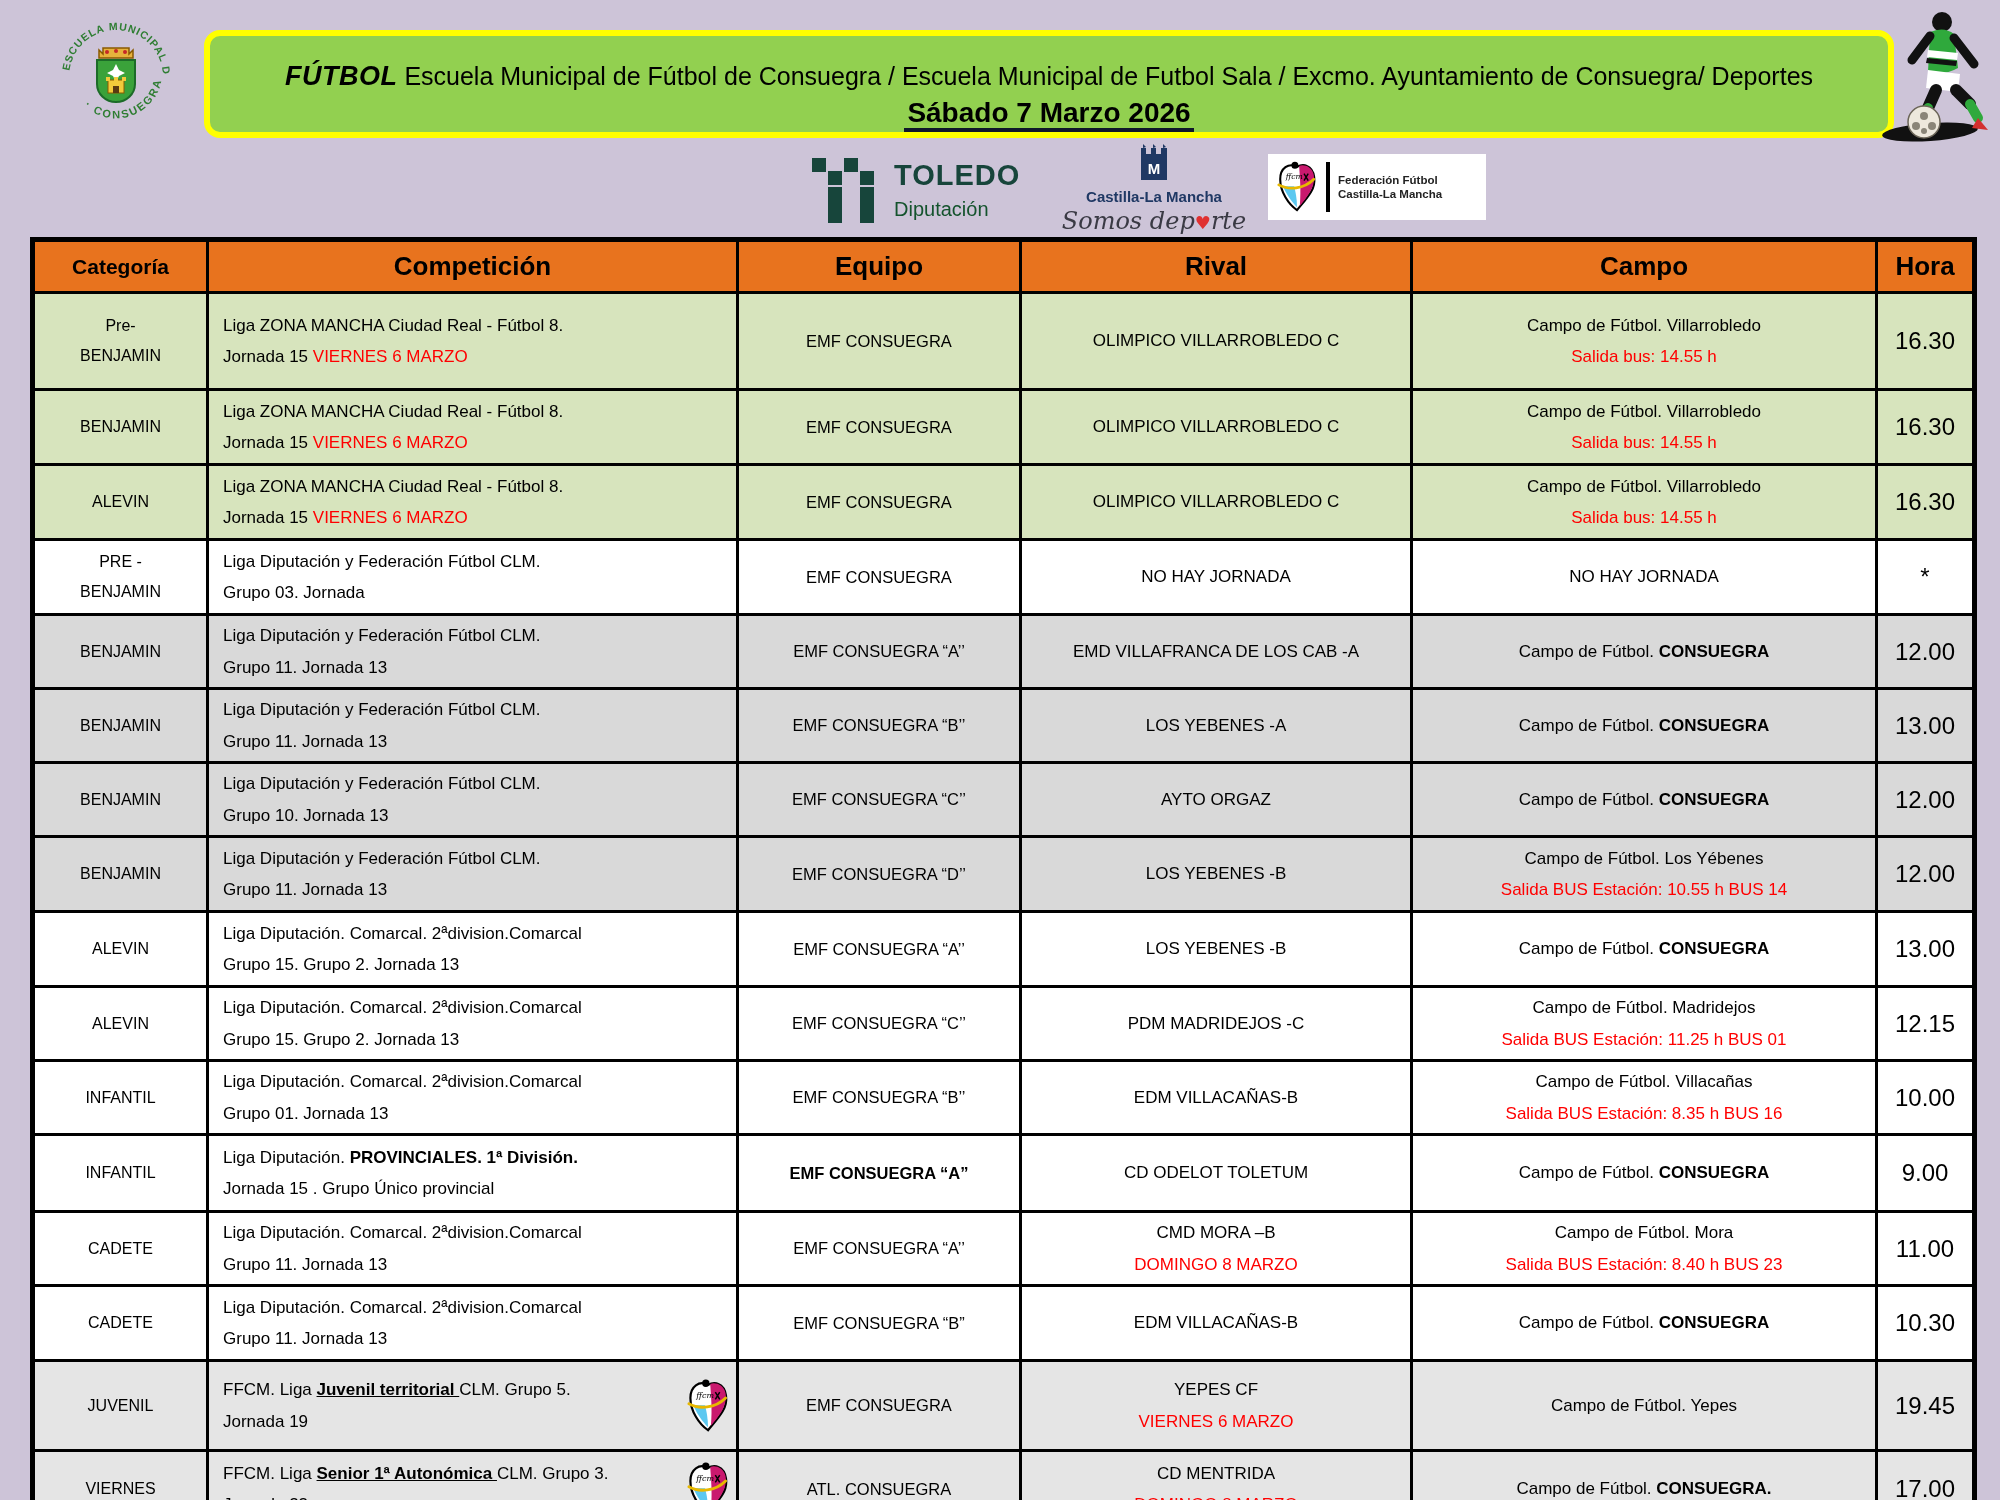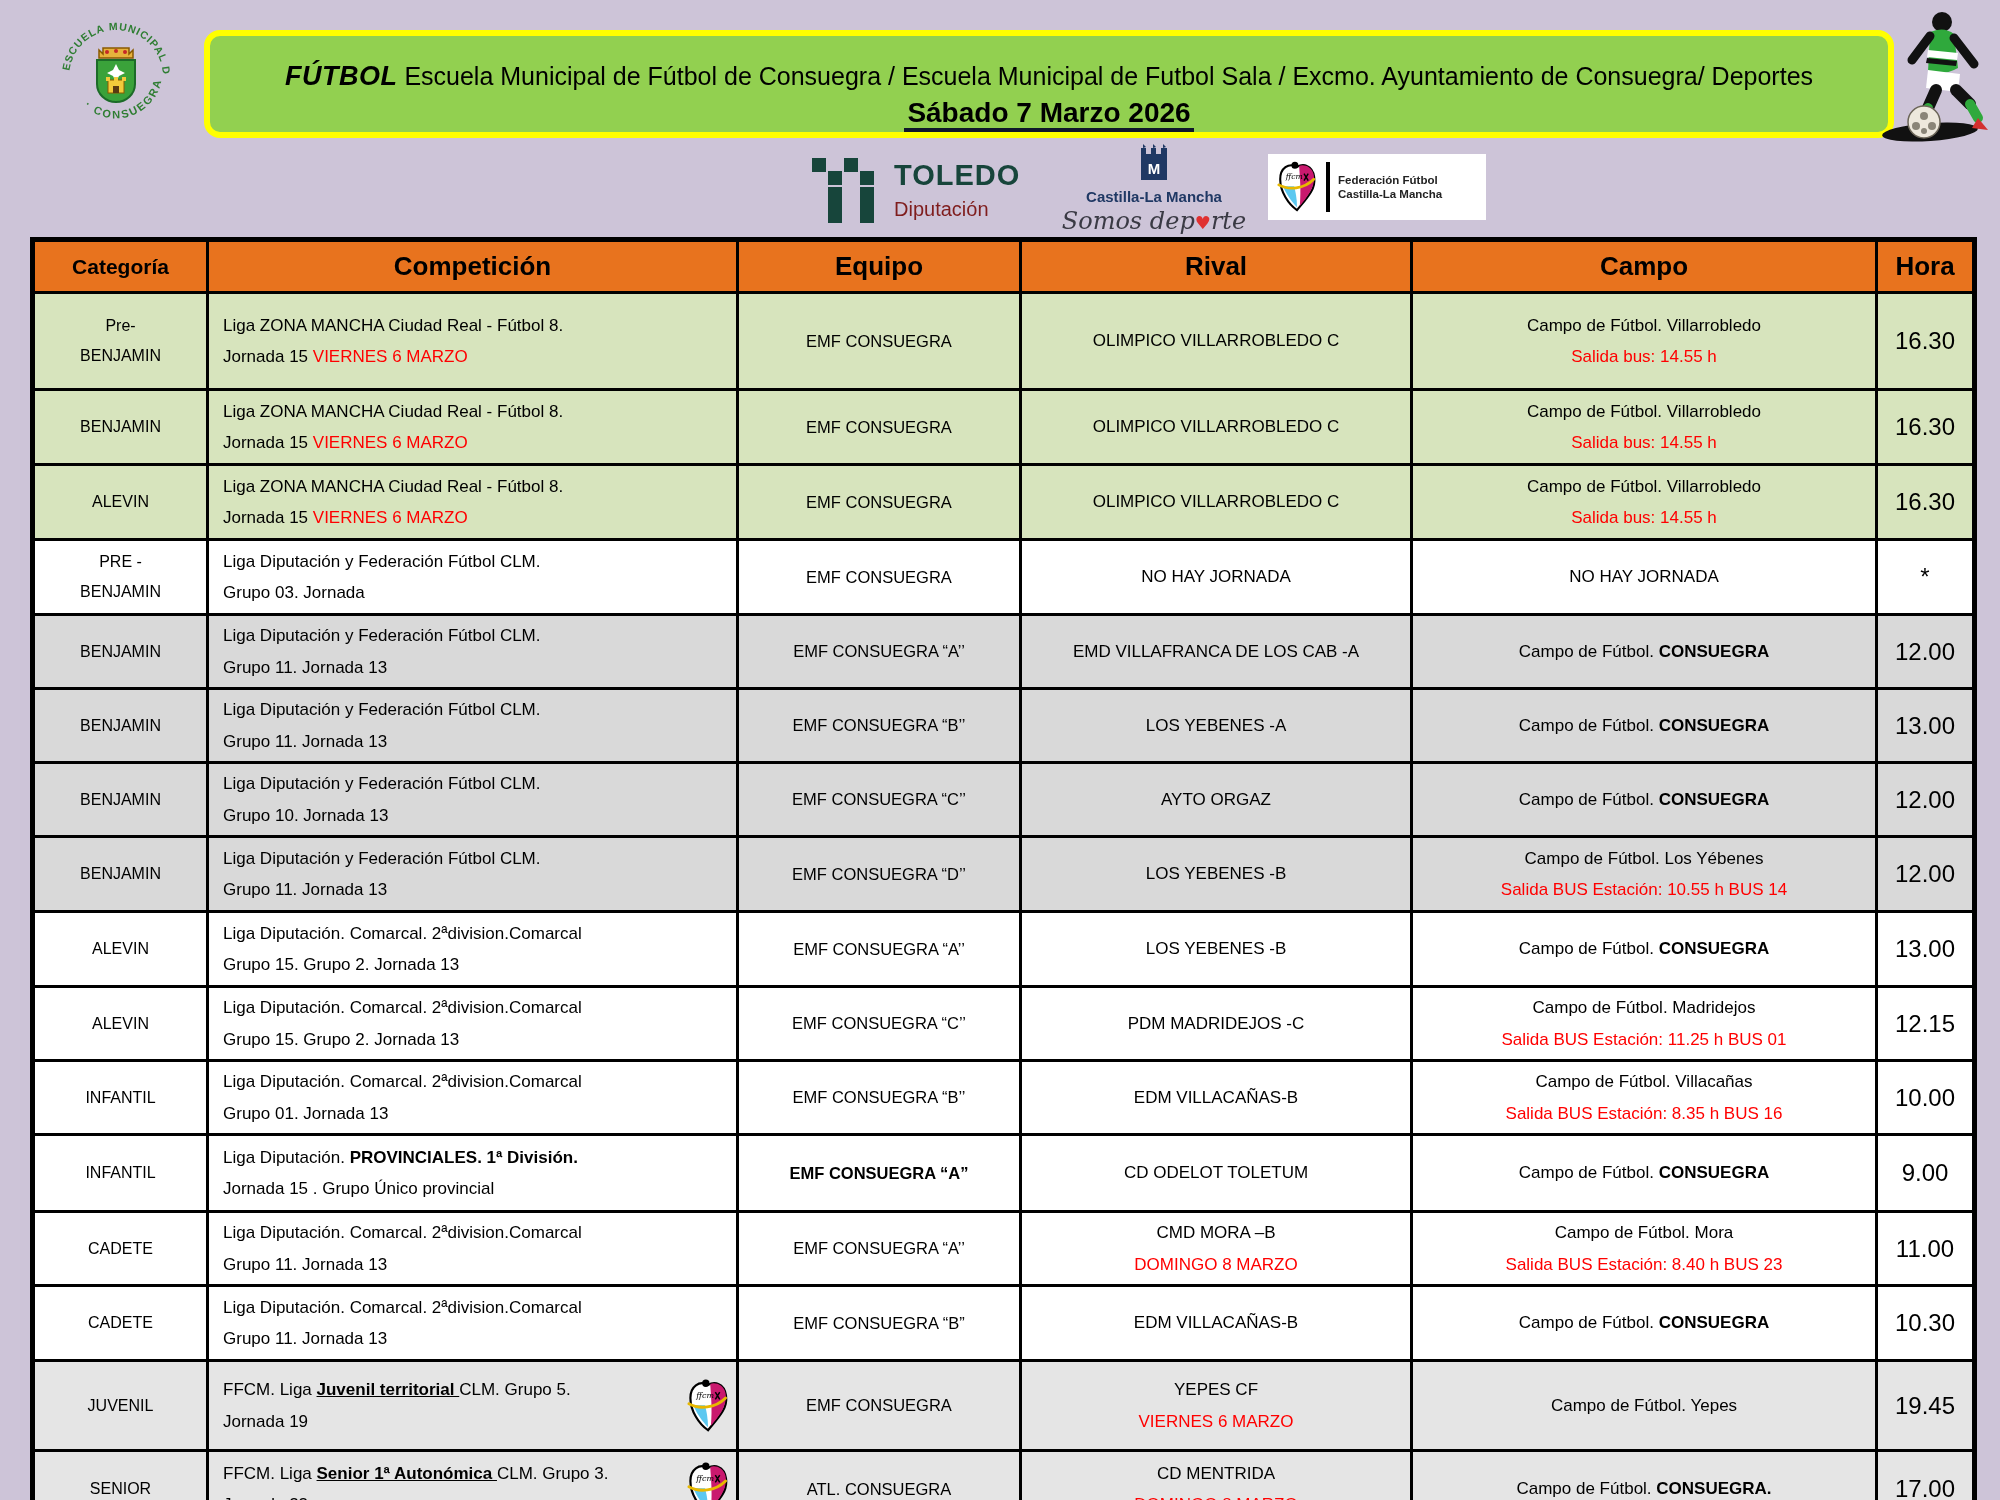--- a/index.html
+++ b/index.html
@@ -28,21 +28,21 @@
 
   
   .logo-ayto { position:absolute; left:528px; top:148px; display:flex; align-items:center; gap:9px; }
   .ayto-text div { color:#fff; font-weight:bold; line-height:1.02;
     text-shadow:2px 0 0 #000,-2px 0 0 #000,0 2px 0 #000,0 -2px 0 #000,2px 2px 0 #000,-2px -2px 0 #000,2px -2px 0 #000,-2px 2px 0 #000; }
   .ayto-l1 { font-size:20px; letter-spacing:.5px; }
   .ayto-l2 { font-size:36px; letter-spacing:.5px; }
 
   .logo-toledo { position:absolute; left:812px; top:158px; display:flex; align-items:center; gap:12px; }
   .tol-l1 { font-size:29px; font-weight:bold; color:#17453B; letter-spacing:1px; line-height:1; }
-  .tol-l2 { font-size:20px; color:#7f1d1d; margin-top:8px; }
+  .tol-l2 { font-size:20px; color:#14532d; margin-top:8px; }
 
   .logo-clm { position:absolute; left:1052px; top:144px; width:204px; text-align:center; }
   .clm-name { font-size:15px; font-weight:bold; color:#1F3864; margin-top:2px; }
   .clm-script { font-family:"DejaVu Serif", serif; font-style:italic; font-size:24px; color:#3a3a44;
     border-bottom:4px solid #0c4a6e; padding-bottom:2px; margin-top:2px; }
   .clm-script .heart { color:#E03131; font-style:normal; font-size:18px; }
 
   .logo-ffcm { position:absolute; left:1268px; top:154px; width:218px; height:66px; background:#fff;
     display:flex; align-items:center; gap:8px; padding:5px 8px; }
   .ffcm-divider { width:4px; height:50px; background:#000; }
@@ -551,21 +551,21 @@
           </td>
           <td class="col-campo">
             <div class="line"><span>Campo de Fútbol. Yepes</span></div>
           </td>
           <td class="col-hora">
             <div class="line"><span>19.45</span></div>
           </td>
         </tr>
         <tr class="bg-o" style="height: 78px;">
           <td class="col-category">
-            <div class="line"><span>SENIOR</span></div>
+            <div class="line"><span>VIERNES</span></div>
           </td>
           <td class="col-competition">
             <div class="line"><span>FFCM. Liga </span><span class="bu">Senior 1ª Autonómica </span><span>CLM.  Grupo 3.</span></div>
             <div class="line"><span>Jornada 23</span></div>
             <span class="row-badge">
               <svg viewBox="0 0 60 74" xmlns="http://www.w3.org/2000/svg" width="100%" height="100%" style="display: block;">
   <path d="M30 8 C18 2 6 10 6 26 C6 44 18 62 30 70 C38 60 44 54 50 44 C58 31 56 12 44 7 C38 4 34 6 30 8 Z" fill="#fff" stroke="#000" stroke-width="3"></path>
   <path d="M33 7 C40 4 52 8 54 20 C56 32 50 44 42 54 L34 64 C36 40 34 22 33 7 Z" fill="#C9196E"></path>
   <path d="M10 36 C14 46 22 58 30 66 C30 54 28 44 26 36 Z" fill="#5BC8F0"></path>
   <path d="M4 34 C18 42 40 40 54 26" fill="none" stroke="#E8B800" stroke-width="4" stroke-linecap="round"></path>

